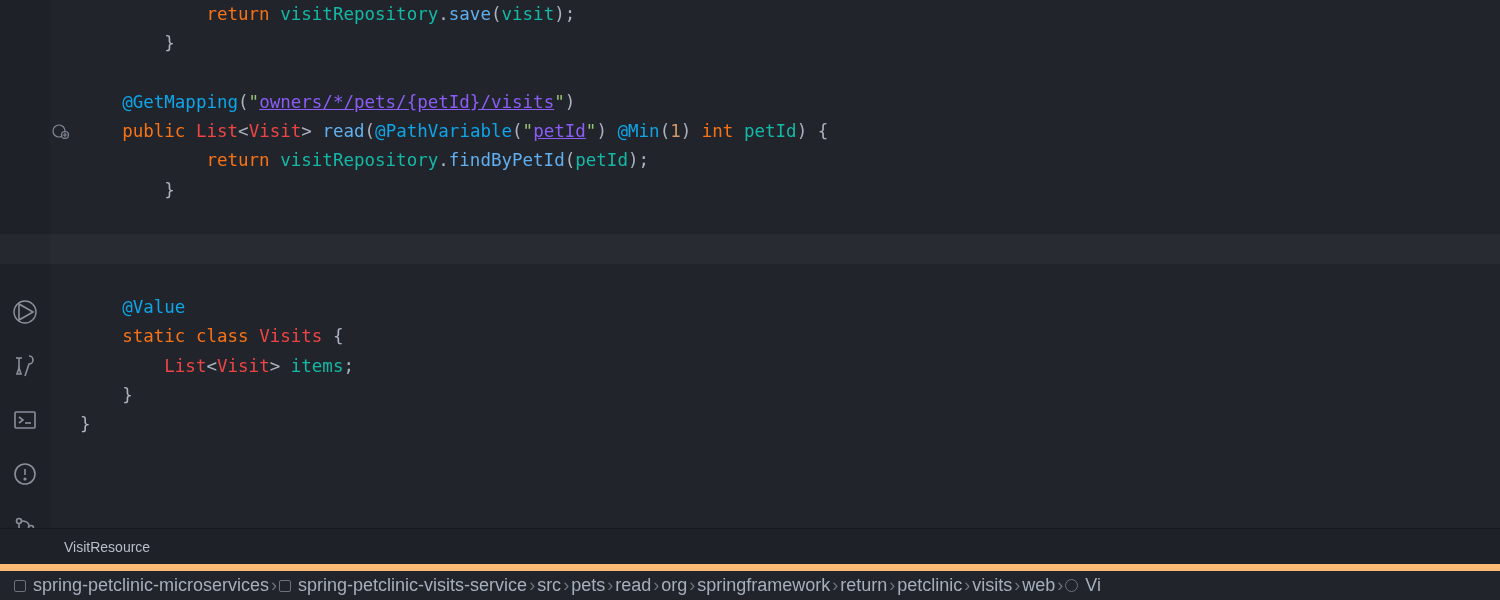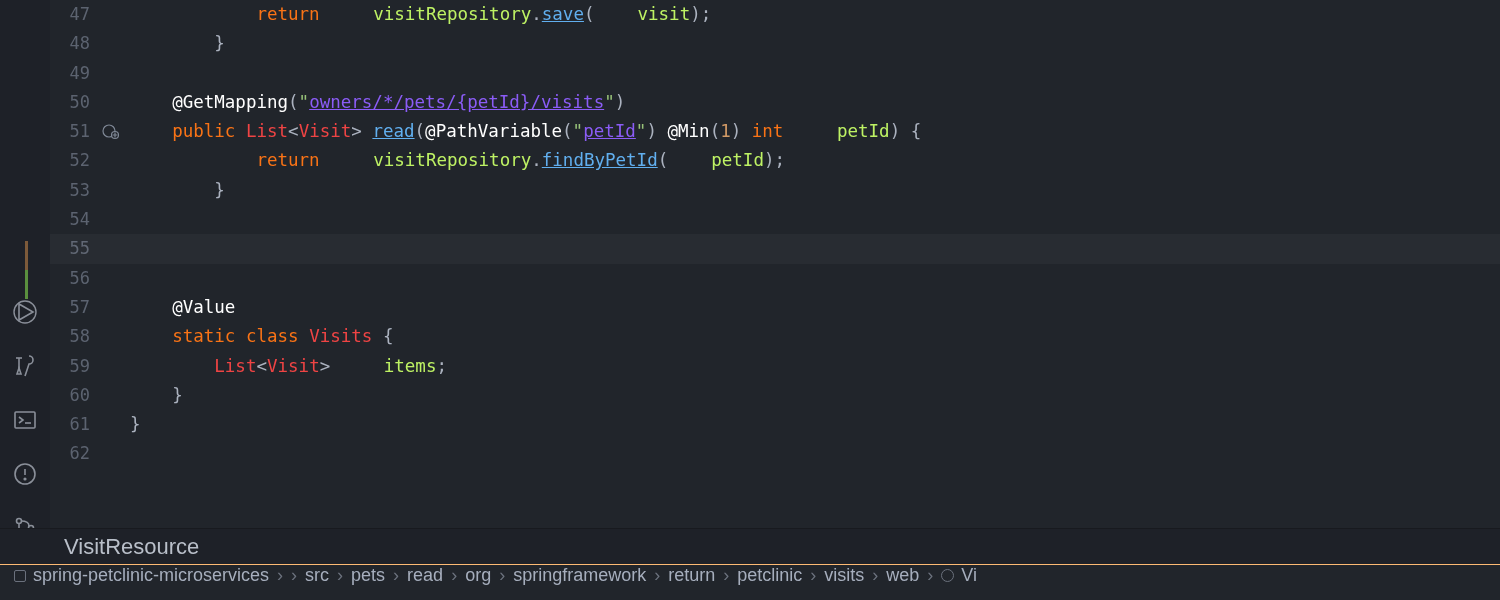--- a/index.html
+++ b/index.html
@@ -76,51 +76,51 @@
   flex: 1;
   font-size: 17.5px;
   line-height: 29.3px;
   white-space: pre;
   position: relative;
 }
 .code-line { height: 29.3px; }
 .code-line.current { background: rgba(255,255,255,0.035); margin-left: -80px; padding-left: 80px; margin-right: -1000px; }
 .kw { color: #f97316; }
 .type { color: #ef4444; }
-.fn { color: #61afef; text-decoration: underline; }
+.fn { color: #61afef; }
 .str { color: #98c379; }
 .str-u { color: #8b5cf6; text-decoration: underline; }
-.ann { color: #ffffff; }
+.ann { color: #0ea5e9; }
 .num { color: #d19a66; }
-.ident { color: #bef264; margin-left: 43px; }
+.ident { color: #14b8a6; }
 .pln { color: #abb2bf; }
 .tab-bar {
   height: 36px;
   background: #1e2128;
   display: flex;
   align-items: center;
   padding-left: 64px;
   font-family: -apple-system, BlinkMacSystemFont, 'Segoe UI', sans-serif;
-  font-size: 22px;
+  font-size: 14px;
   color: #b9bfc9;
   border-top: 1px solid #181a1f;
 }
 .breadcrumb-bar {
   height: 36px;
   background: #21252b;
   display: flex;
-  align-items: flex-start;
+  align-items: center;
   padding-left: 14px;
-  gap: 8px;
+  gap: 2px;
   font-family: -apple-system, BlinkMacSystemFont, 'Segoe UI', sans-serif;
   font-size: 18px;
   color: #a6aebd;
   overflow: hidden;
   white-space: nowrap;
-  border-top: 1px solid #fdba74;
+  border-top: 7px solid #fdba74;
 }
 .crumb { display: flex; align-items: center; gap: 7px; cursor: pointer; }
 .bc-sep { color: #6b717d; }
 .sq-icon { width:12px; height:12px; border:1.5px solid #6b717d; border-radius:2px; display:inline-block; }
 .circ-icon { width:13px; height:13px; border:1.5px solid #6b717d; border-radius:50%; display:inline-block; }
 </style>
 </head>
 <body>
 
 <div class="main-area">
@@ -158,38 +158,20 @@
           <circle cx="6" cy="5" r="2.5"></circle>
           <circle cx="6" cy="19" r="2.5"></circle>
           <circle cx="18" cy="12" r="2.5"></circle>
           <path d="M6 7.5 v9"></path>
           <path d="M8 5 q8 0 8 5"></path>
         </svg>
     </div>
   </div>
 
   <div class="editor-area">
-    <div class="gutter" id="gutter">
-        <div>47</div>
-        <div>48</div>
-        <div>49</div>
-        <div>50</div>
-        <div>51</div>
-        <div>52</div>
-        <div>53</div>
-        <div>54</div>
-        <div>55</div>
-        <div>56</div>
-        <div>57</div>
-        <div>58</div>
-        <div>59</div>
-        <div>60</div>
-        <div>61</div>
-        <div>62</div>
-      </div>
     <div class="gutter-extras">
       <div class="inline-icon">
         <svg viewBox="0 0 18 18" fill="none" stroke="currentColor" stroke-width="1.2">
             <circle cx="7" cy="9" r="6"></circle>
             <circle cx="13" cy="13" r="3.5" fill="#21252b"></circle>
             <path d="M10.5 13 h5 M13 10.5 v5"></path>
           </svg>
       </div>
       <div class="change-marker mod"></div>
       <div class="change-marker add"></div>
@@ -201,20 +183,24 @@
 <div class="tab-bar">
   <span>VisitResource</span>
 </div>
 
 <div class="breadcrumb-bar" id="breadcrumbs">
     <span class="crumb">
       <span class="sq-icon"></span>
       <span>spring-petclinic-microservices</span>
     </span>
     <span class="bc-sep">›</span>
+    <span class="crumb">
+      <span class="sq-icon"></span>
+      <span>spring-petclinic-visits-service</span>
+    </span>
     <span class="bc-sep">›</span>
     <span class="crumb">
       <span>src</span>
     </span>
     <span class="bc-sep">›</span>
     <span class="crumb">
       <span>pets</span>
     </span>
     <span class="bc-sep">›</span>
     <span class="crumb">

